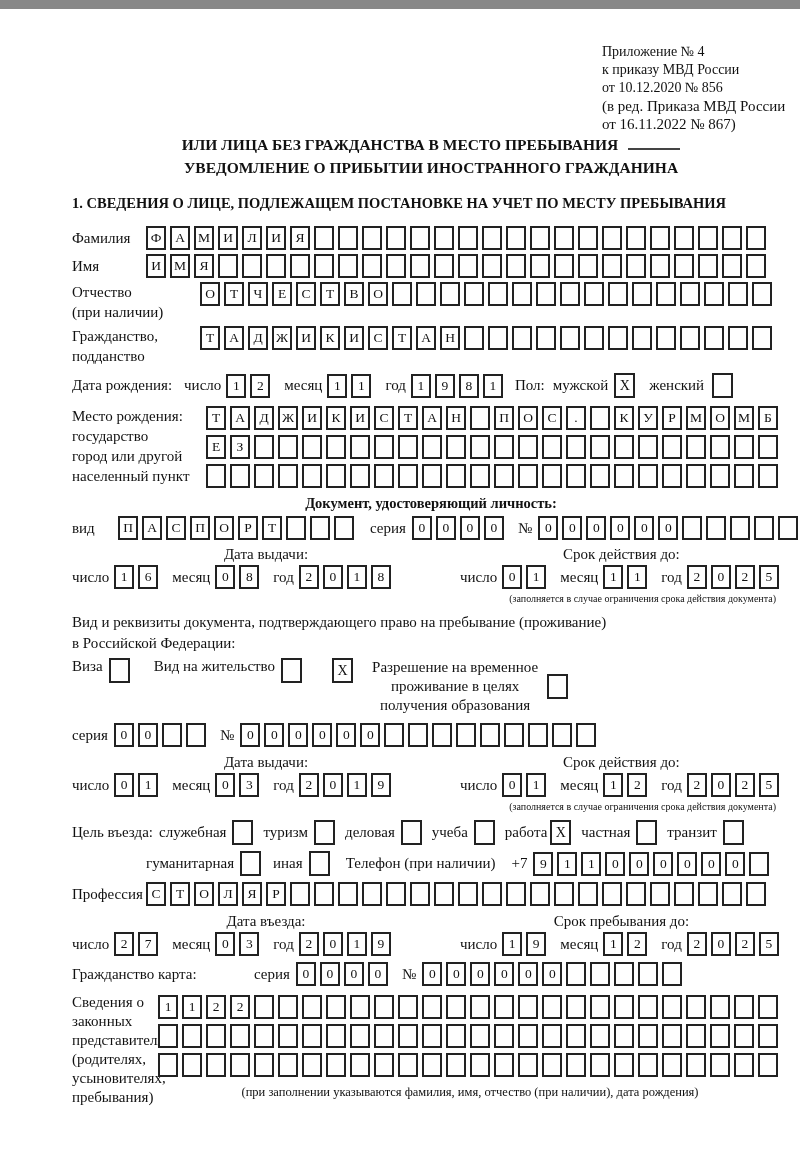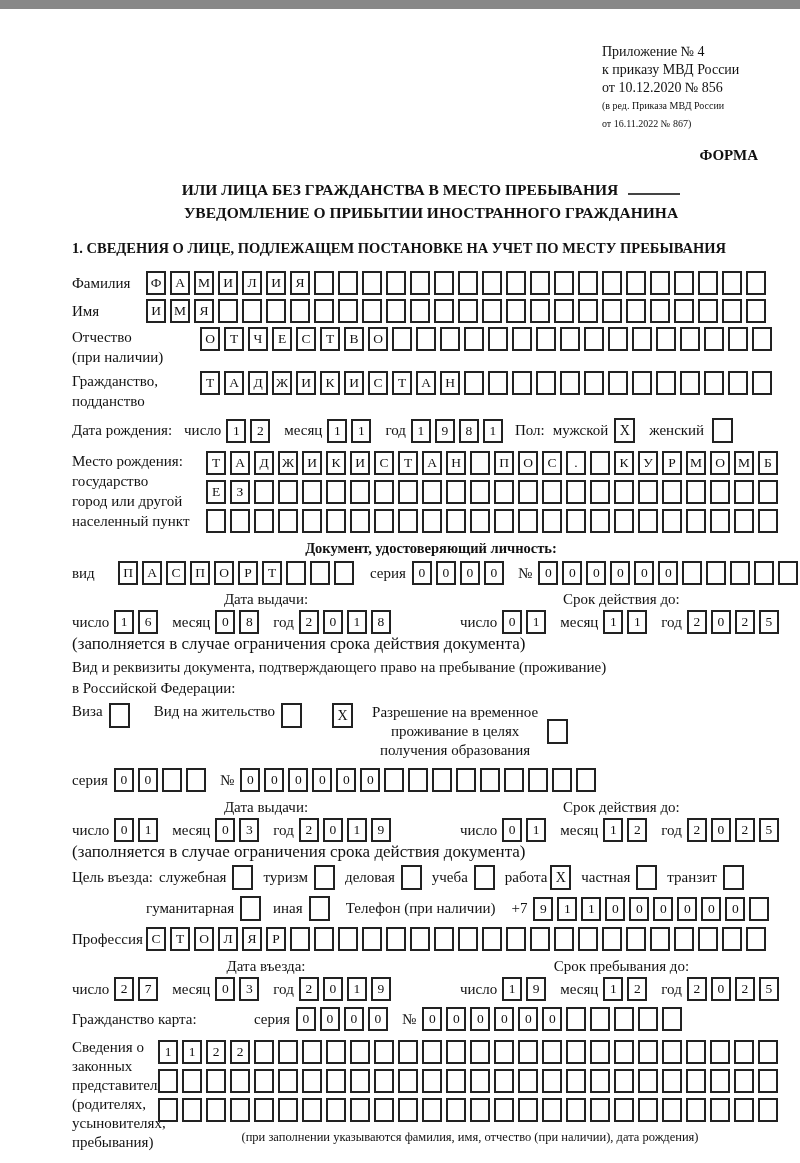--- a/index.html
+++ b/index.html
@@ -3,21 +3,21 @@
 <meta charset="utf-8">
 <style>
   html,body{margin:0;padding:0;background:#888;}
   .page{
     width:800px;height:1163px;background:#fff;color:#111;
     font-family:"Liberation Serif","DejaVu Serif",serif;font-size:15px;
     padding:34px 10px 0 72px;box-sizing:border-box;overflow:hidden;margin:9px auto;position:relative;
   }
   .b{font-weight:bold}
   .appendix{margin-left:auto;width:188px;line-height:18px;font-size:14px}
-  .appendix .amend{font-size:10px}
+  .appendix .amend{font-size:15px}
   .forma{text-align:right;padding-right:32px;margin-top:14px;margin-bottom:14px;font-size:15px}
   .title{text-align:center;line-height:23px;font-size:15.5px;margin-bottom:16px}
   .uline{display:inline-block;width:52px;border-bottom:2px solid #444;height:0.9em;margin-left:10px}
   .section{font-size:14.5px;margin-bottom:14px}
   .frow{display:flex;align-items:center;margin-bottom:4px}
   .frow-top{display:flex;align-items:flex-start;margin-bottom:4px}
   .flabel{flex:none}
   .cells{display:inline-flex;flex:none}
   .cell{
     flex:none;width:16px;height:20px;border:2px solid #222;margin-right:4px;
@@ -27,21 +27,21 @@
   .cb{
     flex:none;width:17px;height:21px;border:2px solid #222;margin-left:6px;
     display:inline-flex;align-items:center;justify-content:center;font-size:14px;background:#fff;
   }
   .lblcol{flex:none;line-height:20px}
   .vgap > .cells{margin-bottom:5px;display:flex}
   .dhdr{text-align:center;margin-bottom:3px;line-height:16px}
   .dgroup{display:flex;align-items:center}
   .dgroup .lbl{margin-right:5px}
   .dgroup .gap{width:10px}
-  .note{font-size:17px;text-align:left;line-height:15px;margin-top:2px}
+  .note{font-size:10px;text-align:right;line-height:15px;margin-top:2px}
   .center-note{font-size:12.5px;text-align:center;line-height:15px;padding-left:110px}
   .mr6{margin-right:6px}.mr10{margin-right:10px}.mr12{margin-right:12px}.mr16{margin-right:16px}.mr24{margin-right:24px}
   .ml8{margin-left:8px}.ml14{margin-left:14px}
   .cblabel{display:inline-block;text-align:center;line-height:19px}
   .datepair{display:flex;margin-bottom:2px}
   .dcol-l{flex:none;width:388px}
   .dcol-r{flex:none}
   .txtline{line-height:21px}
 </style>
 </head>
@@ -50,21 +50,20 @@
 <div class="page">
 
   <div class="appendix">
     <div>Приложение № 4</div>
     <div>к приказу МВД России</div>
     <div>от 10.12.2020 № 856</div>
     <div class="amend">(в ред. Приказа МВД России</div>
     <div class="amend">от 16.11.2022 № 867)</div>
   </div>
 
-  <div class="forma b">ФОРМА</div>
 
   <div class="title b">
     <div><span>ИЛИ ЛИЦА БЕЗ ГРАЖДАНСТВА В МЕСТО ПРЕБЫВАНИЯ</span><span class="uline"></span></div>
     <div>УВЕДОМЛЕНИЕ О ПРИБЫТИИ ИНОСТРАННОГО ГРАЖДАНИНА</div>
   </div>
 
   <div class="section b">1. СВЕДЕНИЯ О ЛИЦЕ, ПОДЛЕЖАЩЕМ ПОСТАНОВКЕ НА УЧЕТ ПО МЕСТУ ПРЕБЫВАНИЯ</div>
 
   <div class="frow">
     <span class="flabel" style="width:74px">Фамилия</span>

